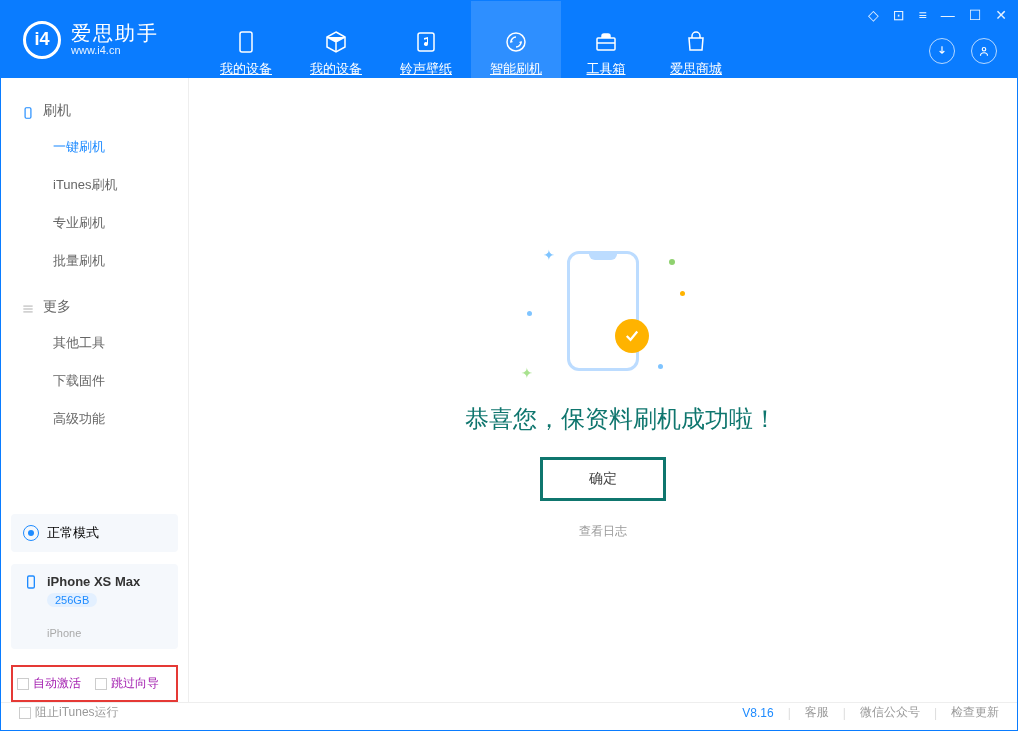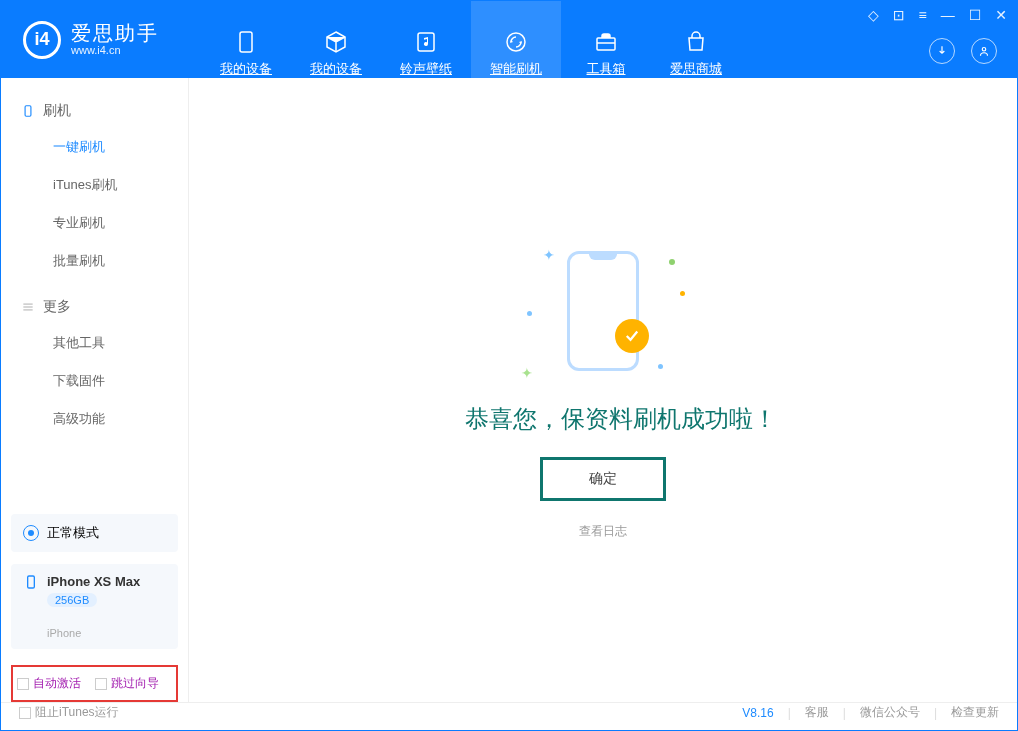--- a/index.html
+++ b/index.html
@@ -21,21 +21,21 @@
 
 .win-controls-top { position: absolute; top: 6px; right: 10px; display: flex; gap: 14px; font-size: 14px; opacity: .9; }
 .win-controls-top span { cursor: pointer; }
 .win-controls-bottom { position: absolute; bottom: 14px; right: 20px; display: flex; gap: 16px; align-items: center; }
 .circ-icon { width: 26px; height: 26px; border: 1px solid rgba(255,255,255,.7); border-radius: 50%; display: flex; align-items: center; justify-content: center; cursor: pointer; }
 .circ-icon svg { width: 14px; height: 14px; stroke: #fff; fill: none; stroke-width: 2; }
 
 
 .body { display: flex; height: 624px; }
 .sidebar { width: 188px; border-right: 1px solid #eee; padding-top: 16px; display: flex; flex-direction: column; position: relative; }
-.side-group-title { display: flex; align-items: center; gap: 8px; padding: 8px 20px; color: #666; font-size: 14px; }
+.side-group-title { display: flex; align-items: flex-end; gap: 8px; padding: 8px 20px; color: #666; font-size: 14px; }
 .side-group-title svg { width: 14px; height: 14px; }
 .side-item { padding: 10px 20px 10px 52px; font-size: 13px; color: #666; cursor: pointer; }
 .side-item.active { color: #1e8bff; }
 .side-divider { flex: 1; }
 
 .device-card { margin: 6px 10px; padding: 10px 12px; background: #f5f8fc; border-radius: 4px; font-size: 13px; display: flex; align-items: center; gap: 8px; }
 .mode-dot { width: 16px; height: 16px; border-radius: 50%; border: 1px solid #1e8bff; display: flex; align-items: center; justify-content: center; }
 .mode-dot::before { content: ""; width: 6px; height: 6px; background: #1e8bff; border-radius: 50%; }
 .dev-name { font-weight: bold; color: #333; }
 .dev-storage { display: inline-block; background: #e3f0ff; color: #1e8bff; padding: 1px 8px; border-radius: 10px; font-size: 11px; margin-top: 4px; }

